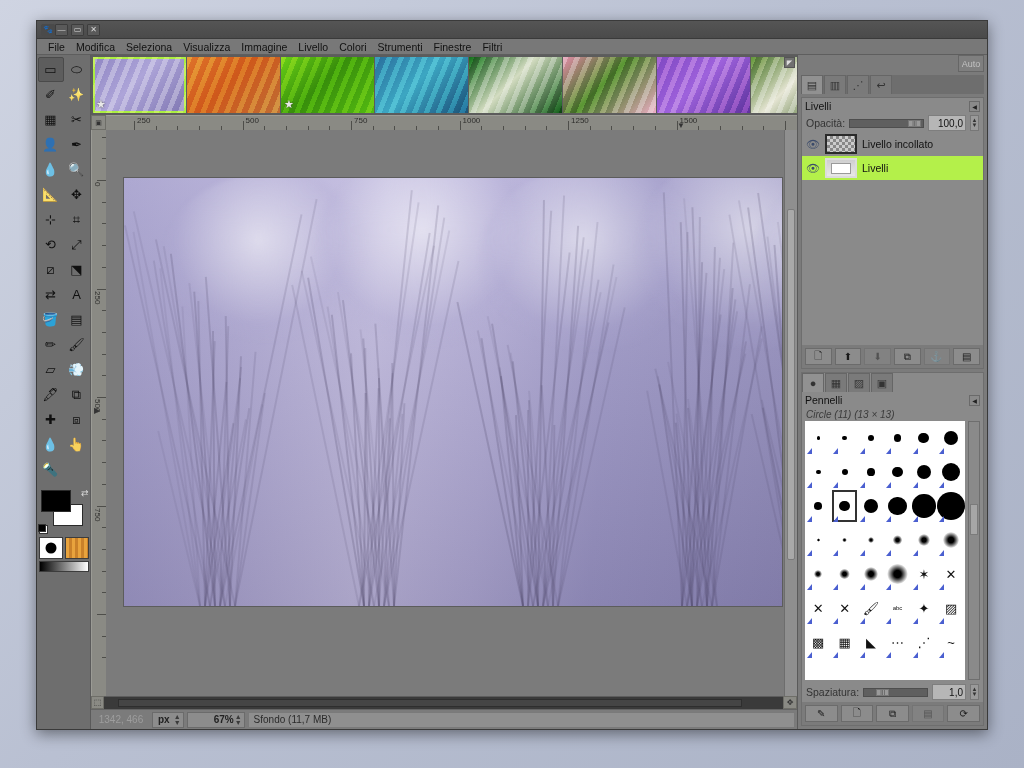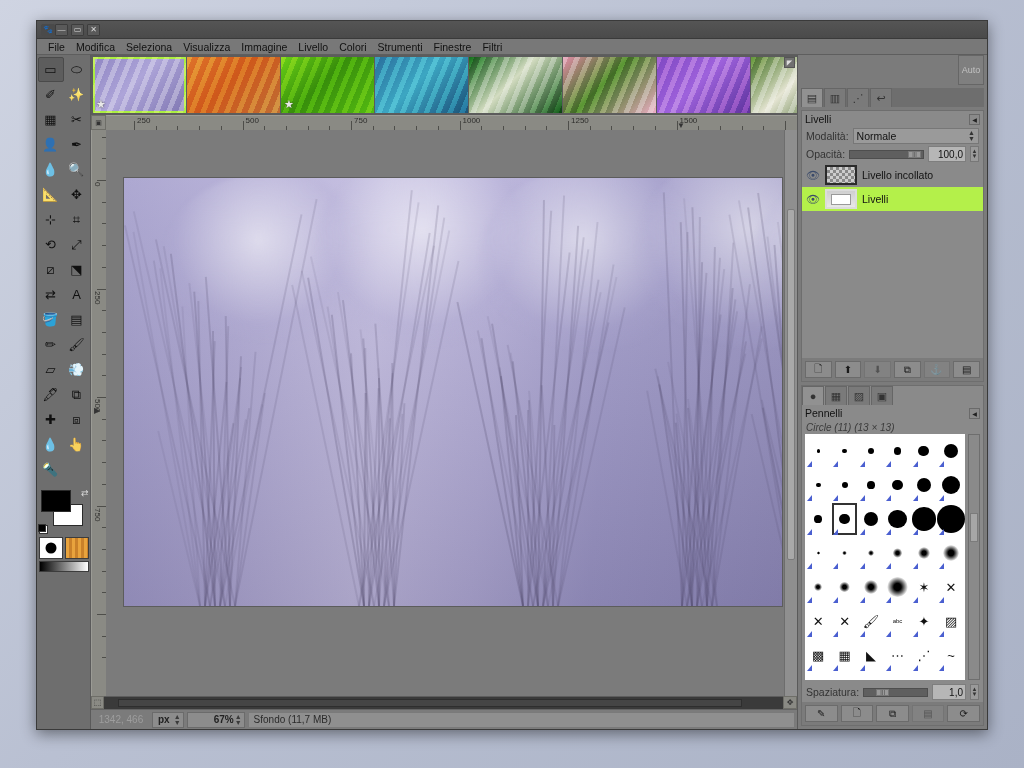--- a/index.html
+++ b/index.html
@@ -128,21 +128,21 @@
   .statustext { flex:1; background:#8f8f8f; height:16px; display:flex; align-items:center;
     padding:0 5px; font-size:10px; color:#2b2b2b; border:1px solid #7a7a7a;}
   
   .dock { width:190px; flex:0 0 190px; background:#7b7b7b; display:flex; flex-direction:column;
      border-left:1px solid #5a5a5a; padding:3px; gap:3px; }
   .imgsel { display:flex; align-items:center; height:18px; background:#8c8c8c;
     border:1px solid #6b6b6b; padding:0 2px; gap:3px; }
   .imgsel .ico { width:12px;height:11px;background:#d8d8d8;border:1px solid #555;}
   .imgsel .nm { flex:1; font-size:10px; color:#111;}
   .imgsel .sp { font-size:7px;color:#333;line-height:6px;}
-  .auto-btn { width:26px; height:30px; background:#7f7f7f; border:1px solid #666;
+  .auto-btn { width:26px; height:17px; background:#7f7f7f; border:1px solid #666;
     font-size:9px; color:#c2c2c2; display:flex;align-items:center;justify-content:center;margin-left:41px;}
   .tabrow { display:flex; height:19px; gap:1px; background:#6e6e6e; }
   .dtab { width:22px; display:flex;align-items:center;justify-content:center;
     background:#7a7a7a; border:1px solid #666; border-bottom:none; }
   .dtab.sel { background:#919191; }
   .panel { background:#8a8a8a; border:1px solid #6e6e6e; display:flex; flex-direction:column;}
   .panel-hd { display:flex; align-items:center; height:16px; padding:0 3px;
     font-size:10.5px; color:#111; }
   .panel-hd .arrowbox{margin-left:auto;width:11px;height:11px;background:#8a8a8a;
     border:1px solid #6a6a6a;font-size:6px;display:flex;align-items:center;justify-content:center;color:#222;}
@@ -635,27 +635,20 @@
             <span style="font-size: 11px; color: rgb(51, 51, 51);">↩</span>
           </div>
         </div>
 
       <div class="panel" style="flex:0 0 272px;">
         <div class="panel-hd">
           <span>Livelli</span>
           <div class="arrowbox">◀</div>
         </div>
         <div class="row">
-          <label>Modalità:</label>
-          <div class="combo">
-            <span>Normale</span>
-            <div class="sp">▲<br>▼</div>
-          </div>
-        </div>
-        <div class="row">
           <label>Opacità:</label>
           <div class="slider">
             <div class="handle">|||</div>
           </div>
           <div class="numbox">100,0</div>
           <div class="numspin">▲<br>▼</div>
         </div>
         <div class="layerlist" id="layerlist">
             <div class="layerrow">
               <div class="eye">👁</div>

